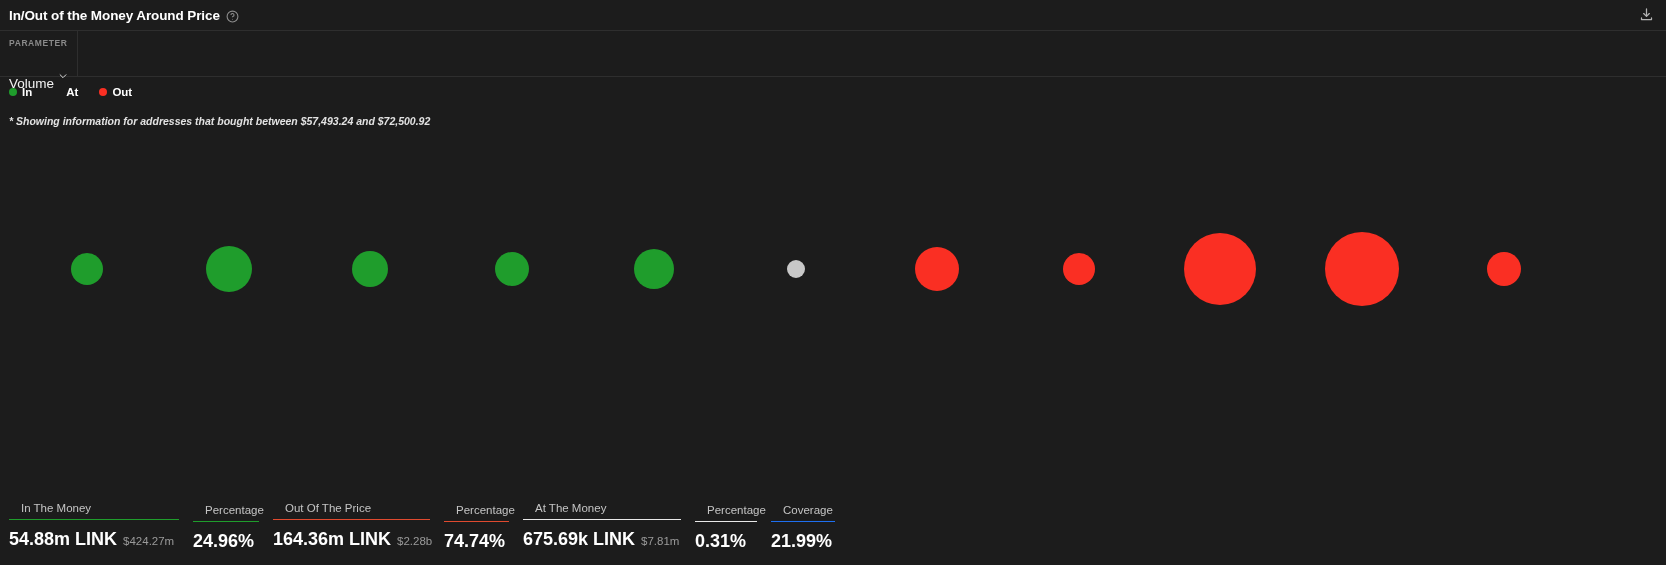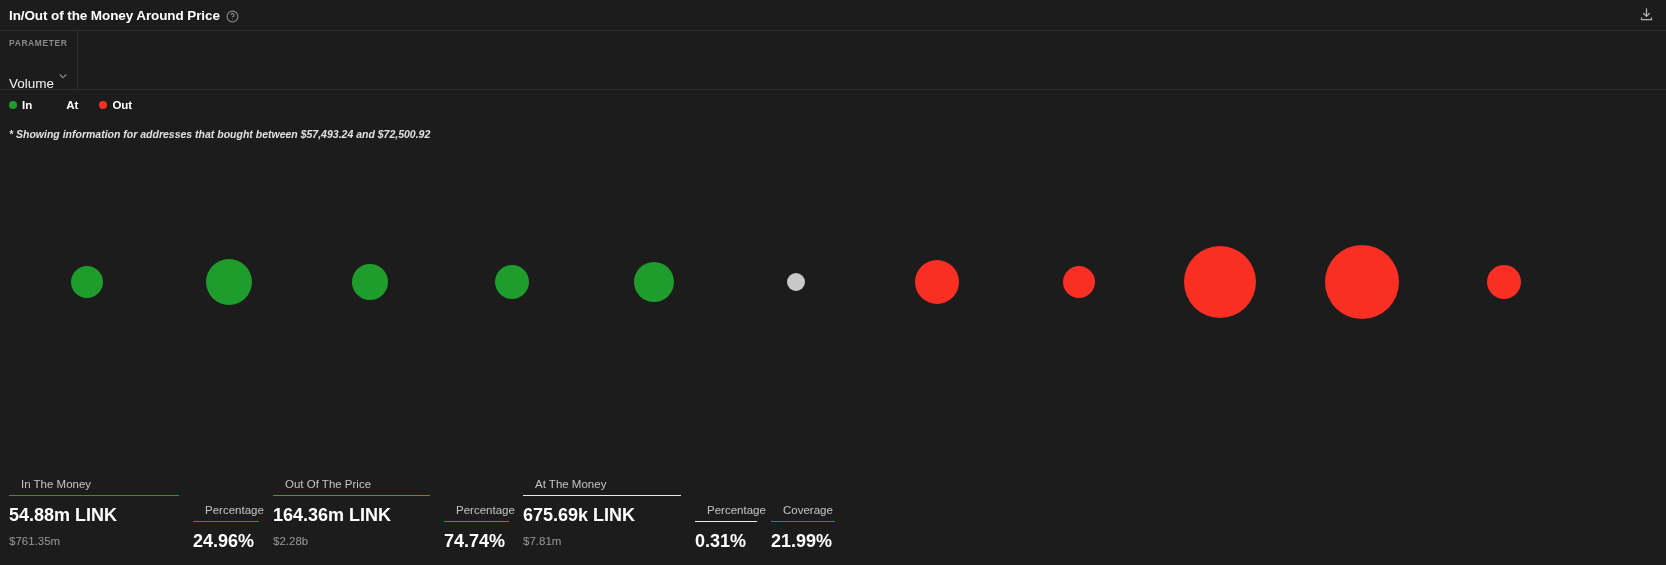--- a/index.html
+++ b/index.html
@@ -41,21 +41,21 @@
     right: 12px;
     top: 7px;
     width: 15px;
     height: 15px;
     color: #b4b4b4;
     cursor: pointer;
   }
 
   
   .param-bar {
-    height: 60px;
+    height: 47px;
     border-top: 1px solid #2e2e2e;
     border-bottom: 1px solid #2e2e2e;
     display: flex;
     align-items: stretch;
   }
   .param-cell {
     width: 78px;
     padding: 6px 0 0 9px;
     border-right: 1px solid #2e2e2e;
     display: flex;
@@ -169,21 +169,20 @@
   }
   .stat-value {
     font-size: 18px;
     font-weight: bold;
     color: #ffffff;
     white-space: nowrap;
     display: flex;
     align-items: baseline;
     gap: 6px;
     line-height: 20px;
-    flex-direction: column;
   }
   .stat-sub {
     font-size: 11.5px;
     font-weight: normal;
     color: #9a9a9a;
   }
 </style>
 </head>
 <body>
 
@@ -249,21 +248,21 @@
     <div class="bubble" style="left: 1362px; top: 138px; width: 74px; height: 74px; background: rgb(250, 47, 35);"></div>
     <div class="bubble" style="left: 1504px; top: 138px; width: 34px; height: 34px; background: rgb(250, 47, 35);"></div>
   </div>
 
 <div class="stats" id="stats">
     <div class="stat" style="width: 170px;">
       <div class="stat-label">In The Money</div>
       <div class="stat-rule" style="background: rgb(31, 157, 44);"></div>
       <div class="stat-value">
         <span>54.88m LINK</span>
-        <span class="stat-sub">$761.35m</span>
+        <span class="stat-sub">$424.27m</span>
       </div>
     </div>
     <div class="stat" style="width: 66px;">
       <div class="stat-label">Percentage</div>
       <div class="stat-rule" style="background: rgb(31, 157, 44);"></div>
       <div class="stat-value">
         <span>24.96%</span>
       </div>
     </div>
     <div class="stat" style="width: 157px;">

